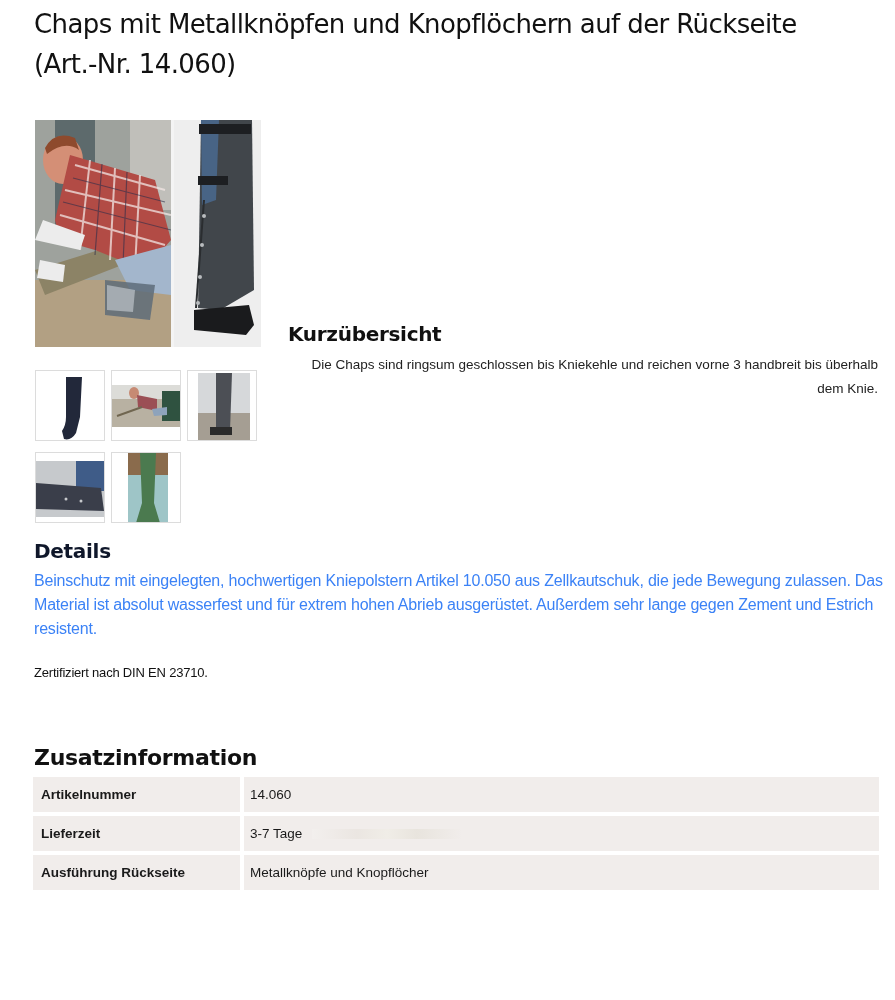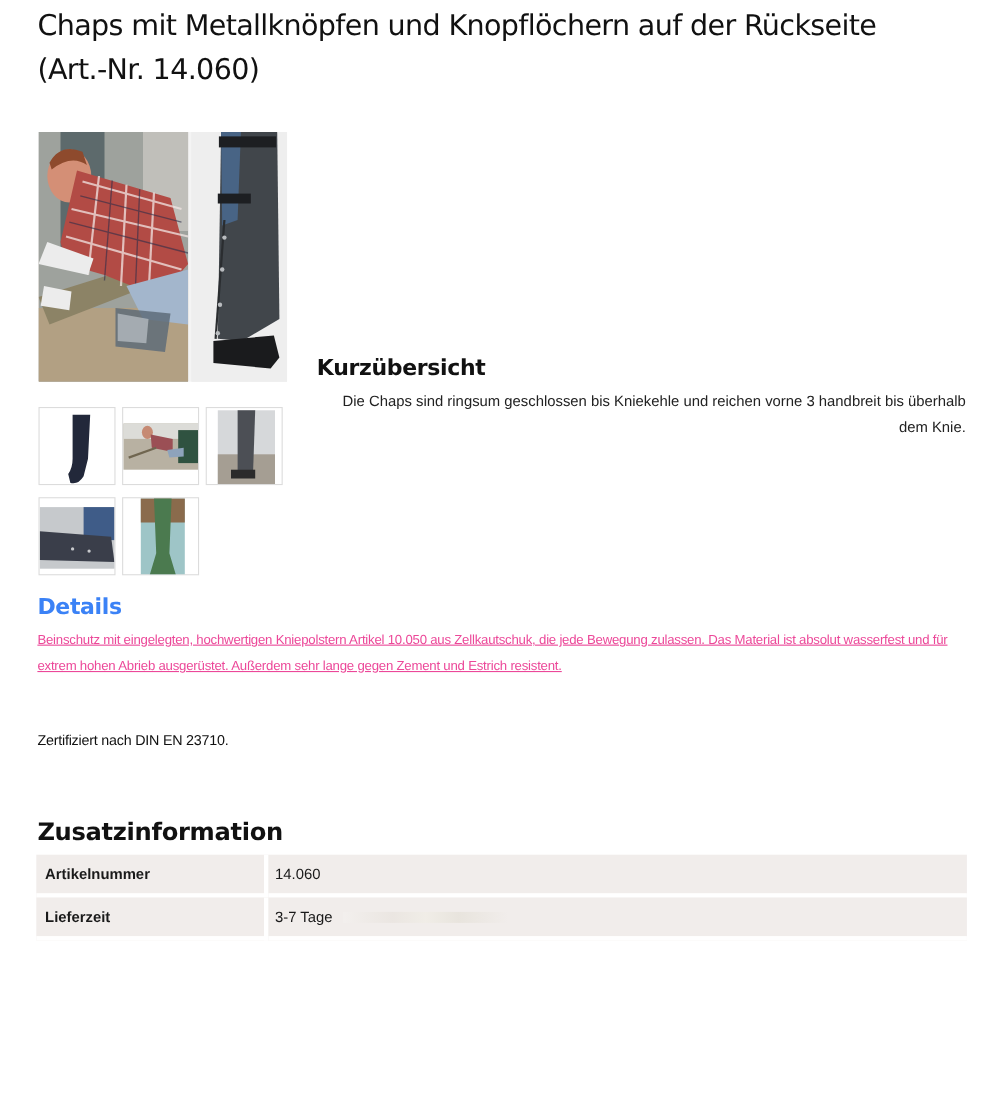--- a/index.html
+++ b/index.html
@@ -31,25 +31,25 @@
       position: absolute; left: 288px; top: 322px;
       font-family: "DejaVu Sans", sans-serif; font-size: 20px; color: #111; letter-spacing: -0.3px;
     }
     .summary-text {
       position: absolute; left: 288px; top: 353px; width: 590px;
       font-size: 13.5px; line-height: 24px; color: #222; text-align: right;
     }
 
     .details-heading {
       position: absolute; left: 34px; top: 539px;
-      font-family: "DejaVu Sans", sans-serif; font-size: 20px; color: #3b82f6; letter-spacing: -0.3px; text-align: right;
+      font-family: "DejaVu Sans", sans-serif; font-size: 20px; color: #0f172a; letter-spacing: -0.3px; text-align: right;
     }
     .details-text {
       position: absolute; left: 34px; top: 569px; width: 850px;
-      font-size: 12px; line-height: 24px; color: #ec4899; letter-spacing: -0.2px; text-decoration: underline;
+      font-size: 16px; line-height: 24px; color: #3b82f6; letter-spacing: -0.2px;
     }
     .cert-text {
       position: absolute; left: 34px; top: 661px;
       font-size: 13px; line-height: 24px; color: #111; letter-spacing: -0.2px;
     }
 
     .info-heading {
       position: absolute; left: 34px; top: 745px;
       font-family: "DejaVu Sans", sans-serif; font-size: 22px; color: #111; letter-spacing: -0.3px;
     }
@@ -184,14 +184,18 @@
 <table class="info-table">
   <tbody>
     <tr>
       <td class="label">Artikelnummer</td>
       <td class="value">14.060</td>
     </tr>
     <tr>
       <td class="label">Lieferzeit</td>
       <td class="value"><span>3-7 Tage</span><span class="blurred"></span></td>
     </tr>
+    <tr>
+      <td class="label">Ausführung Rückseite</td>
+      <td class="value">Metallknöpfe und Knopflöcher</td>
+    </tr>
   </tbody>
 </table>
 
 </body></html>

